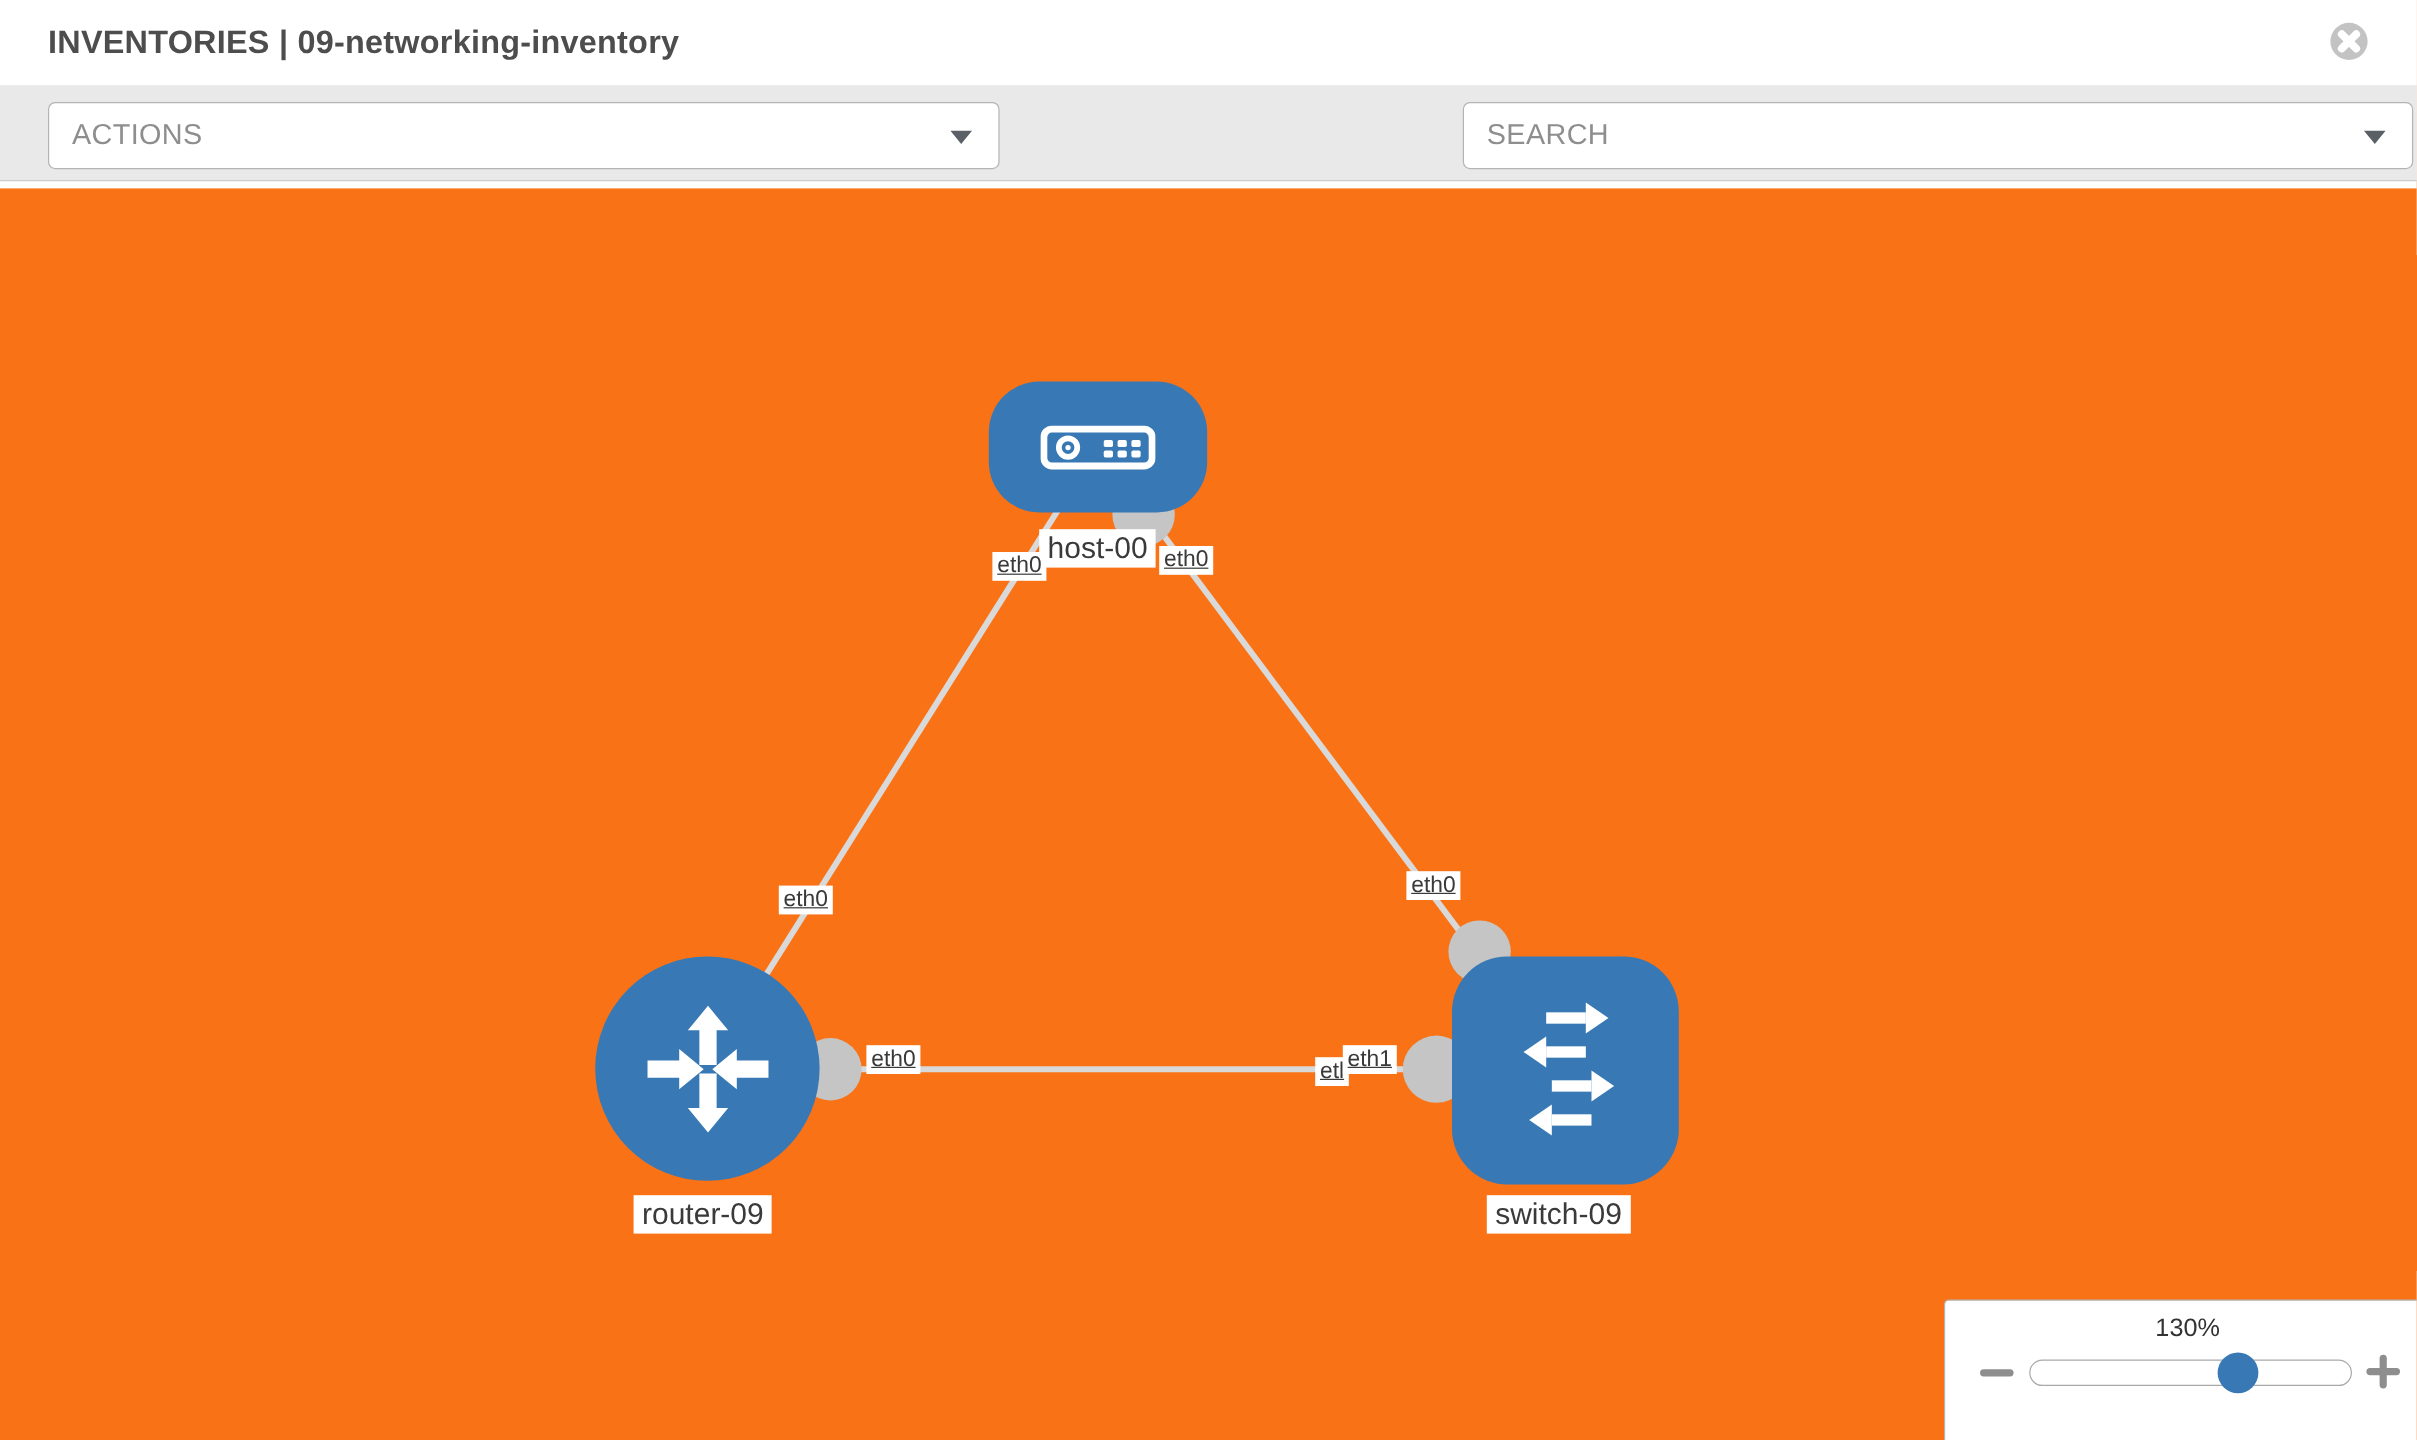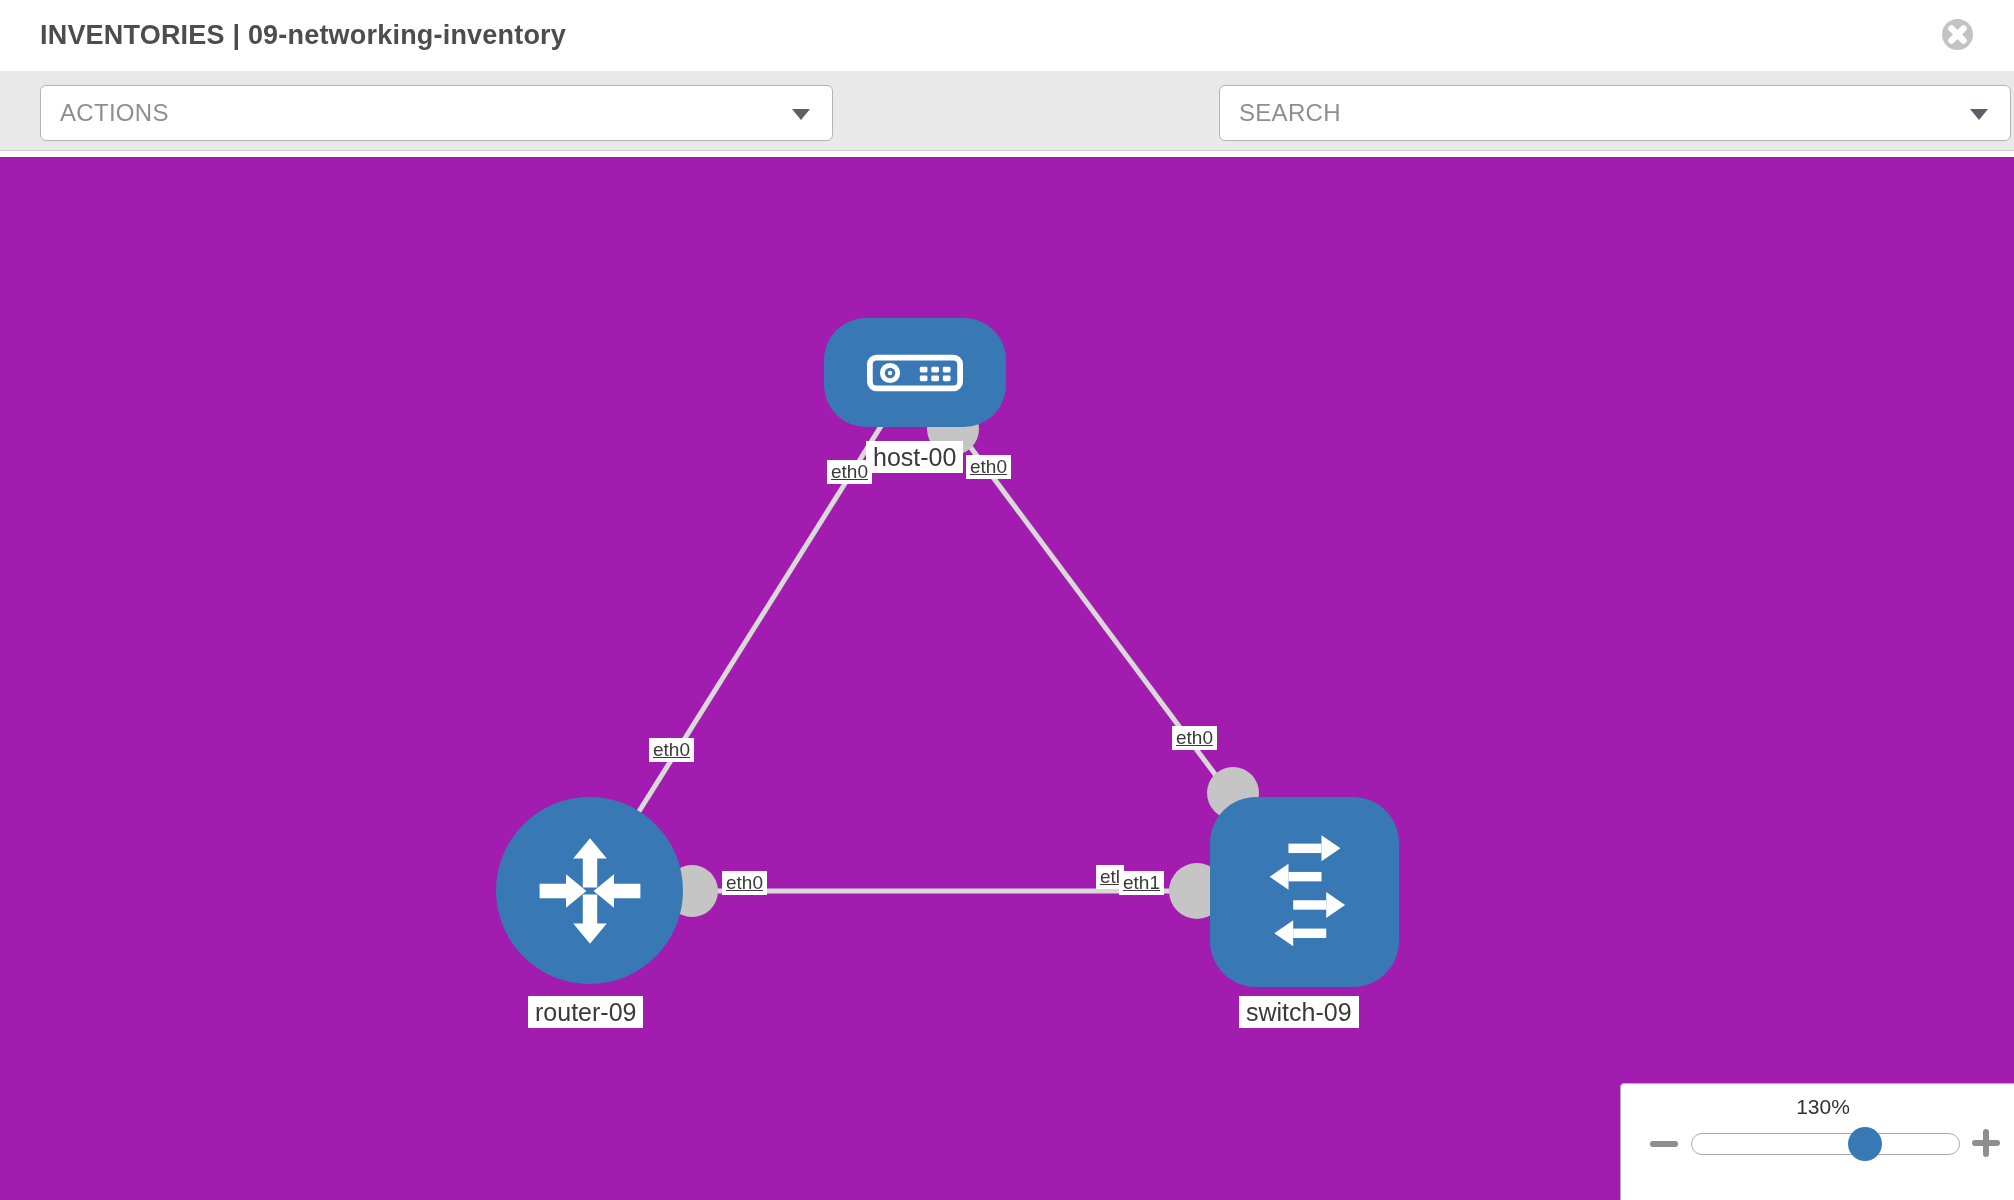--- a/index.html
+++ b/index.html
@@ -16,21 +16,21 @@
   .select-box { position:absolute; top:14px; height:56px; background:#ffffff; border:1.5px solid #b4b4b4; border-radius:6px; display:flex; align-items:center; cursor:pointer; }
   .select-box .select-label { font-size:24px; color:#8e8e8e; padding-left:19px; letter-spacing:0.3px; }
   .caret { position:absolute; right:22px; top:23px; width:0; height:0; border-left:9px solid transparent; border-right:9px solid transparent; border-top:11px solid #5b6066; }
   .actions-box { left:40px; width:793px; }
   .search-box { left:1183px; width:792px;margin-left:36px; }
   .tool-icon { position:absolute; top:96px; cursor:pointer; }
   .tool-wrench { left:1046px; }
   .tool-key { left:1117px; }
 
   
-  .canvas { position:absolute; left:0; top:157px; width:2014px; height:1043px; background:#a21caf; overflow:hidden; }
+  .canvas { position:absolute; left:0; top:157px; width:2014px; height:1043px; background:#f97316; overflow:hidden; }
   .links-svg { position:absolute; left:0; top:0; }
 
   .node { position:absolute; background:#3879b5; display:flex; align-items:center; justify-content:center; cursor:pointer; }
   .node-host { left:824px; top:161px; width:182px; height:109px; border-radius:42px; }
   .node-router { left:496px; top:640px; width:187px; height:187px; border-radius:50%; }
   .node-switch { left:1210px; top:640px; width:189px; height:190px; border-radius:46px; }
 
   .chip { position:absolute; background:#ffffff; color:#3a3a3a; font-size:19px; line-height:1.15; padding:1px 4px; white-space:nowrap;text-decoration:underline; }
   .chip-lg { position:absolute; background:#ffffff; color:#3a3a3a; font-size:25px; line-height:1.2; padding:1px 7px; white-space:nowrap; }
 
@@ -146,21 +146,21 @@
 
   <div class="chip-lg" style="left:866px; top:284px;">host-00</div>
   <div class="chip-lg" style="left:528px; top:839px;">router-09</div>
   <div class="chip-lg" style="left:1239px; top:839px;">switch-09</div>
 
   <div class="chip" style="left:827px; top:303px;">eth0</div>
   <div class="chip" style="left:966px; top:298px;">eth0</div>
   <div class="chip" style="left:649px; top:581px;">eth0</div>
   <div class="chip" style="left:1172px; top:569px;">eth0</div>
   <div class="chip" style="left:722px; top:714px;">eth0</div>
-  <div class="chip" style="left:1096px; top:708px;">etl</div>
+  <div class="chip" style="left:1096px; top:724px;">etl</div>
   <div class="chip" style="left:1119px; top:714px;">eth1</div>
 
   <div class="zoom-panel">
     <div class="zoom-value">130%</div>
     <div class="zoom-minus"></div>
     <div class="zoom-track"></div>
     <div class="zoom-knob"></div>
     <div class="zoom-plus">
         <span class="h"></span>
         <span class="v"></span>

